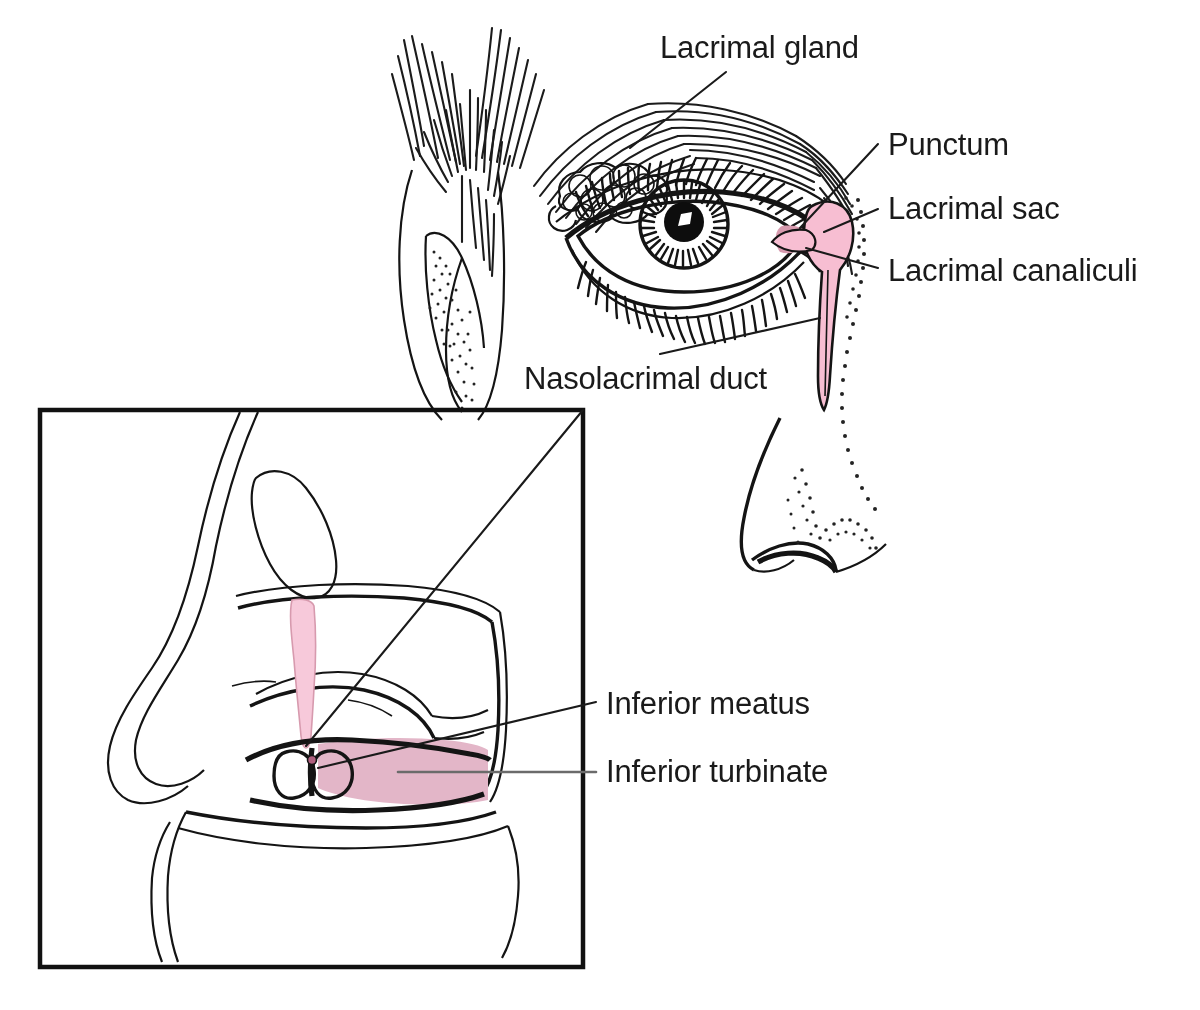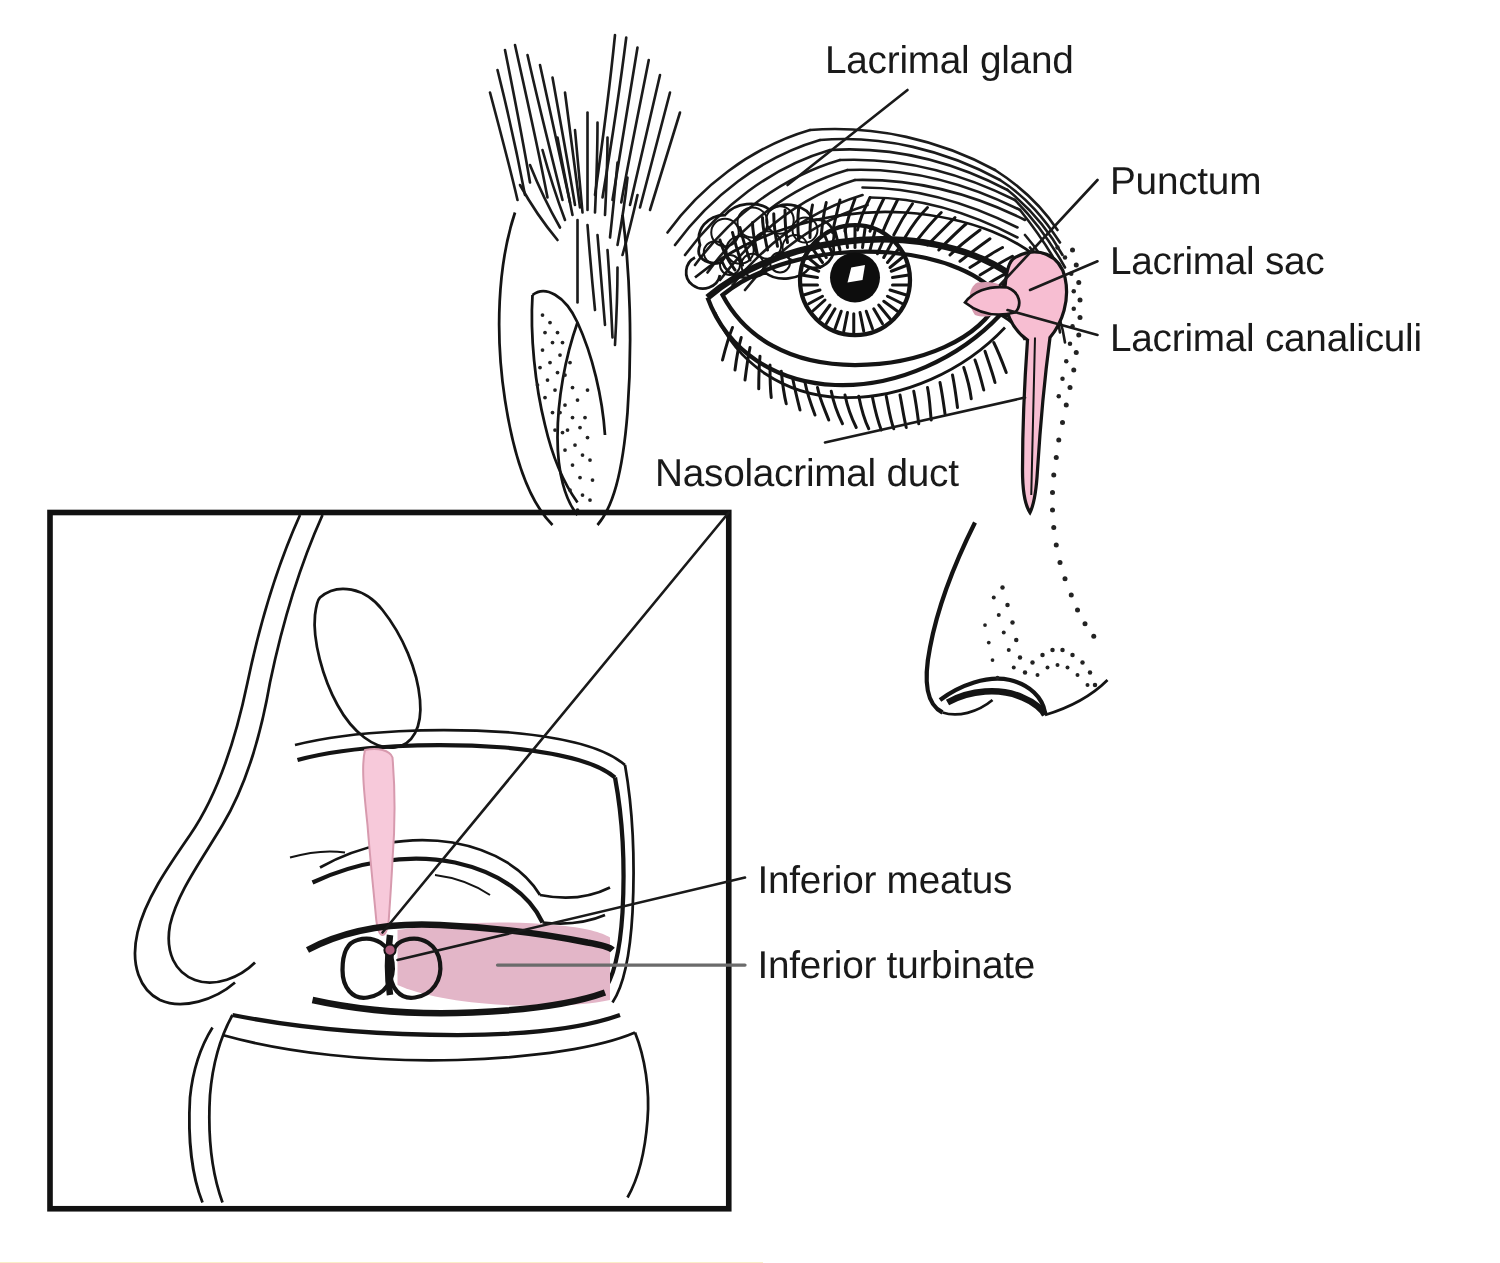--- a/index.html
+++ b/index.html
@@ -10,21 +10,21 @@
   body {
     font-family: "Liberation Sans", sans-serif;
     width: 1200px;
     height: 1010px;
     overflow: hidden;
   }
   #figure-root {
     position: relative;
     width: 1200px;
     height: 1010px;
-    background: #eab308;
+    background: #0ea5e9;
   }
   #figure-svg {
     position: absolute;
     top: 0;
     left: 0;
     width: 1200px;
     height: 1010px;
     display: block;
   }
   .label-text {

